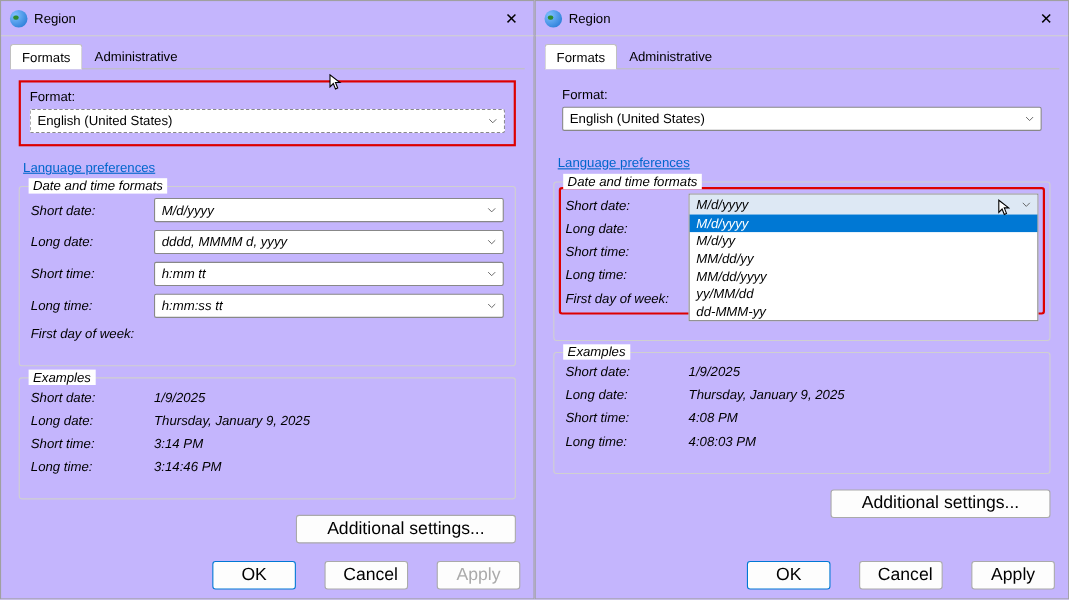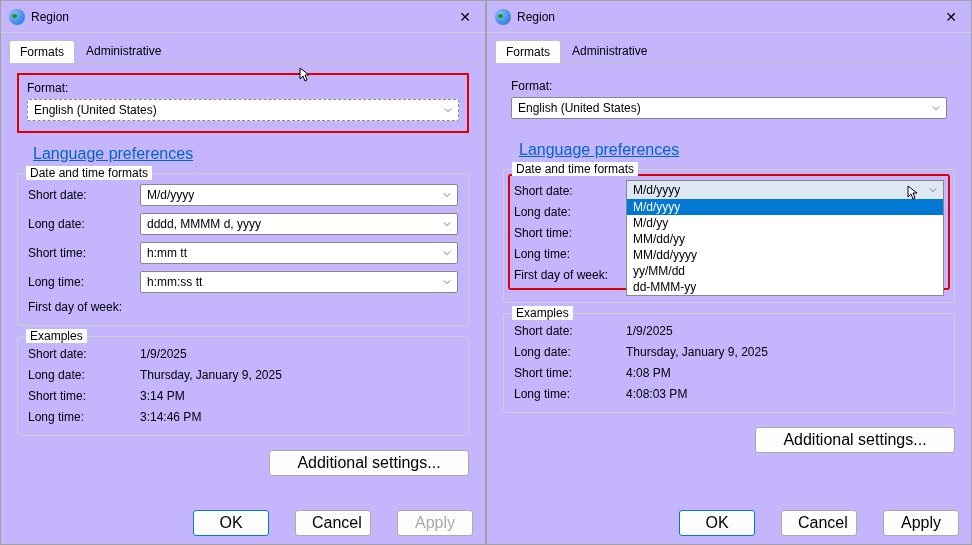--- a/index.html
+++ b/index.html
@@ -12,22 +12,22 @@
     .tabs { display: flex; padding: 6px 8px 0 8px; font-size: 12px; }
     .tab { padding: 4px 10px; border: 1px solid transparent; border-bottom: none; cursor: pointer; }
     .tab.active { border-color: #c0c0c0; background: #fff; border-radius: 3px 3px 0 0; position: relative; top: 1px; }
     .tabbody { border-top: 1px solid #c0c0c0; margin: 0 8px; padding: 10px 8px 4px 8px; flex: 1; display: flex; flex-direction: column; }
     .highlight-red { border: 2px solid #d00; padding: 6px 8px 10px 8px; margin-bottom: 8px; }
     .plain-format { padding: 6px 8px 10px 8px; margin-bottom: 8px; }
     .label { font-size: 12px; margin-bottom: 4px; display: block; }
     .combo { display: flex; align-items: center; border: 1px solid #888; height: 22px; padding: 0 6px; font-size: 12px; background: #fff; cursor: pointer; justify-content: space-between; border-radius: 2px; gap: 36px; }
     .combo.dotted { border-style: dashed; }
     .chev { width: 8px; height: 8px; }
-    .link { color: #0066cc; text-decoration: underline; font-size: 16px; cursor: pointer; margin: 4px 0 10px 16px; display: inline-block; }
-    .fieldset { border: 1px solid #d0d0d0; border-radius: 3px; padding: 10px 10px 4px 10px; margin-bottom: 10px; position: relative; }
+    .link { color: #0066cc; text-decoration: underline; font-size: 12px; cursor: pointer; margin: 4px 0 10px 4px; display: inline-block; }
+    .fieldset { border: 1px solid #d0d0d0; border-radius: 3px; padding: 10px 10px 15px 10px; margin-bottom: 10px; position: relative; font-style: italic; }
     .fieldset-label { position: absolute; top: -8px; left: 8px; background: #fff; font-size: 12px; padding: 0 4px; }
     .row { display: flex; align-items: center; margin-bottom: 7px; font-size: 12px; }
     .row .lbl { width: 112px; }
     .row .val { flex: 1; }
     .row .combo { flex: 1; }
     .btn { font-size: 16px; padding: 3px 16px; border: 1px solid #aaa; border-radius: 3px; background: #fdfdfd; cursor: pointer; }
     .btn.primary { border-color: #0078d4; }
     .btn:disabled { color: #aaa; }
     .bottom-btns { display: flex; justify-content: flex-end; gap: 26px; padding: 8px 12px; }
     .additional-row { display: flex; justify-content: flex-end; padding: 4px 0 2px 0; }

